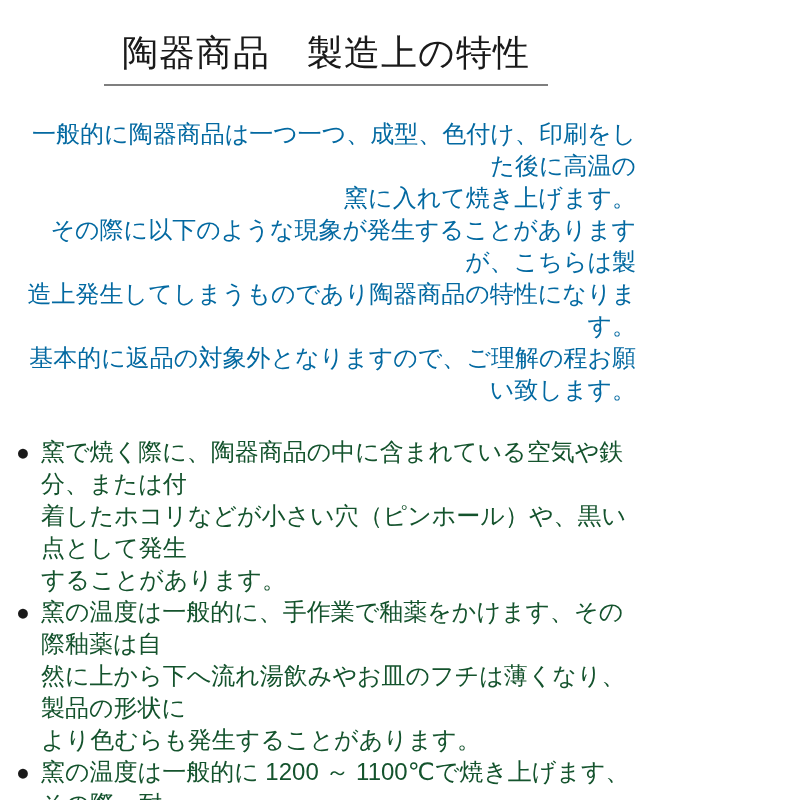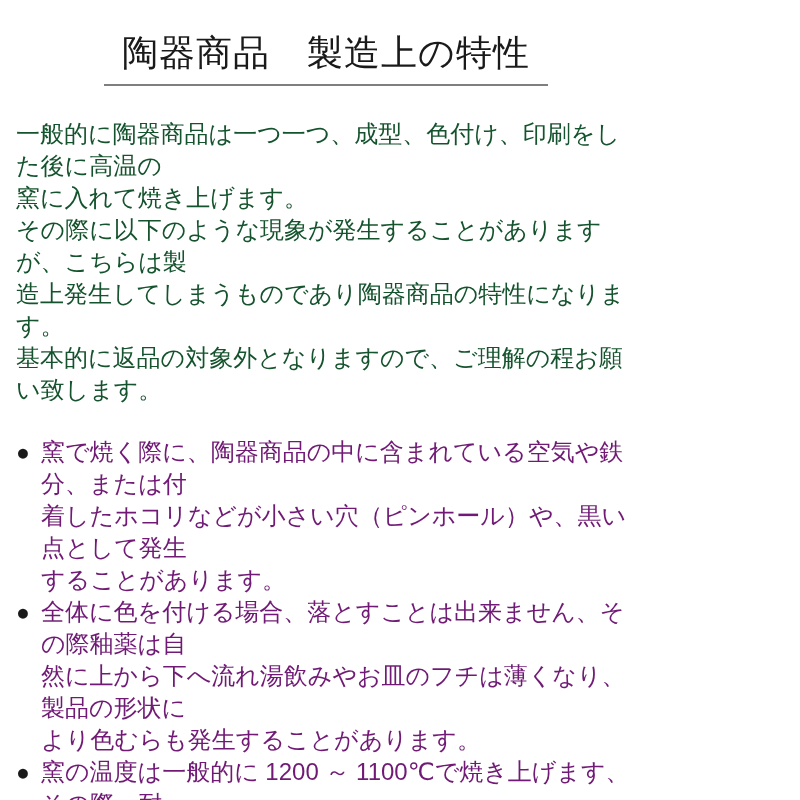--- a/index.html
+++ b/index.html
@@ -32,42 +32,43 @@
     font-weight: 400;
     line-height: 1.25;
     letter-spacing: 1px;
     border-bottom: 2px solid #7f7f7f;
     color: #1a1a1a;
   }
   .intro {
     font-size: 24px;
     line-height: 32px;
     white-space: pre-line;
-    color: #14532d;
+    color: #0369a1;
+    text-align: right;
   }
   .bullets {
     margin-top: 30px;
   }
   .bullet {
     display: flex;
     align-items: flex-start;
     font-size: 24px;
     line-height: 32px;
   }
   .marker {
     flex: 0 0 25px;
     width: 25px;
     font-size: 23px;
     line-height: 32px;
     color: #1a1a1a;
   }
   .btext {
     flex: 1;
     white-space: pre-line;
-    color: #701a75;
+    color: #14532d;
   }
 </style>
 </head>
 <body>
 
 <div class="page">
 
   <div class="title-wrap">
     <h1 class="title">陶器商品　製造上の特性</h1>
   </div>
@@ -82,21 +83,21 @@
 
     <div class="bullet">
       <span class="marker">●</span>
       <div class="btext">窯で焼く際に、陶器商品の中に含まれている空気や鉄分、または付
 着したホコリなどが小さい穴（ピンホール）や、黒い点として発生
 することがあります。</div>
     </div>
 
     <div class="bullet">
       <span class="marker">●</span>
-      <div class="btext">全体に色を付ける場合、落とすことは出来ません、その際釉薬は自
+      <div class="btext">窯の温度は一般的に、手作業で釉薬をかけます、その際釉薬は自
 然に上から下へ流れ湯飲みやお皿のフチは薄くなり、製品の形状に
 より色むらも発生することがあります。</div>
     </div>
 
     <div class="bullet">
       <span class="marker">●</span>
       <div class="btext">窯の温度は一般的に 1200 ～ 1100℃で焼き上げます、その際、耐
 熱棚板の上に製品を置き底面が棚板とつかないようにアルミナとい
 う素材を塗布しますが、高温で焼き上げる為、底面に棚板の跡がい
 くらか残ります。

